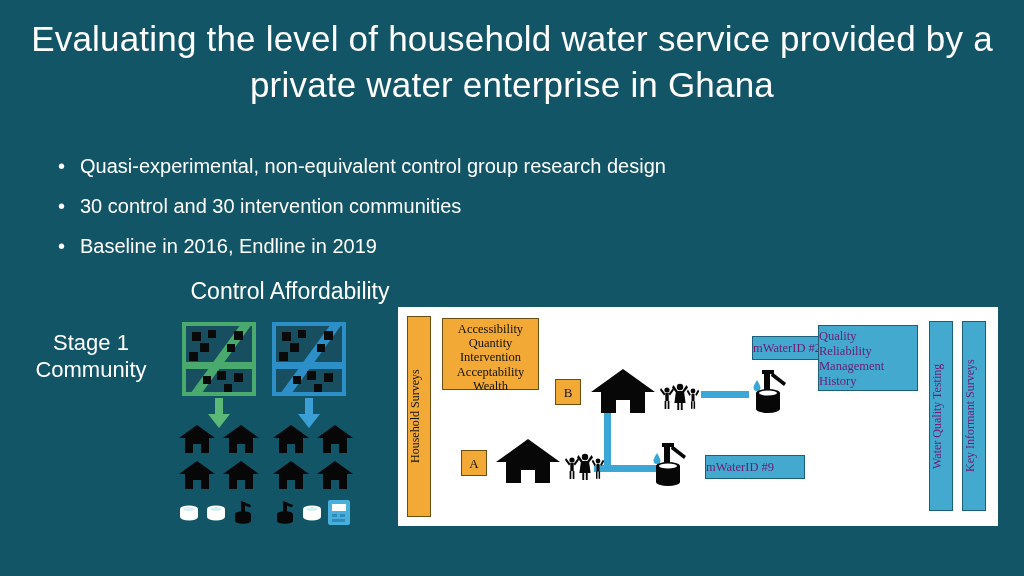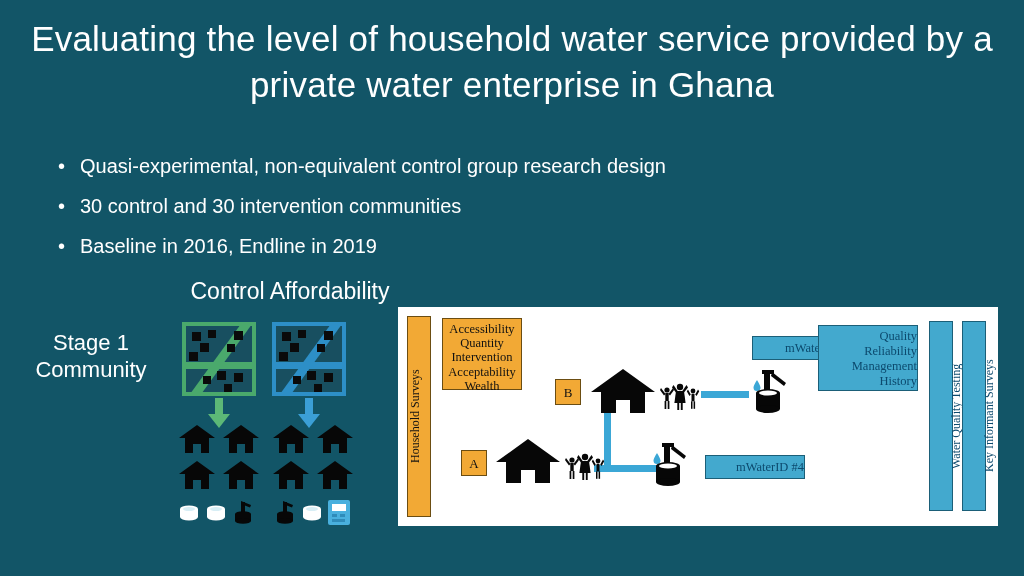--- a/index.html
+++ b/index.html
@@ -141,40 +141,39 @@
     background: #F2A935;
     border: 1px solid #6b4d12;
     color: #111111;
     font-family: "Liberation Serif", serif;
     text-align: center;
   }
   .bbox {
     position: absolute;
     background: #43A9CE;
     border: 1px solid #1b5f78;
-    color: #0c4a6e;
+    color: #701a75;
     font-family: "Liberation Serif", serif;
-    text-align: right;
-    padding-left: 19px;
+    text-align: left;
   }
   .vert-text {
     writing-mode: vertical-rl;
     transform: rotate(180deg);
     white-space: nowrap;
   }
 
   #box-hhsurveys {
     left: 9px; top: 9px; width: 24px; height: 201px;
     font-size: 12px;
   }
   #box-hhsurveys .vert-text {
     height: 100%; display: flex; align-items: center; justify-content: center;
   }
   #box-criteria {
-    left: 44px; top: 11px; width: 80px; height: 72px;
+    left: 44px; top: 11px; width: 97px; height: 72px;
     font-size: 12.5px; line-height: 14.2px;
     padding-top: 3px;
   }
   #box-a {
     left: 63px; top: 143px; width: 26px; height: 26px;
     font-size: 13px; line-height: 26px;
   }
   #box-b {
     left: 157px; top: 72px; width: 26px; height: 26px;
     font-size: 13px; line-height: 26px;
@@ -404,21 +403,21 @@
       <div>Quantity</div>
       <div>Intervention</div>
       <div>Acceptability</div>
       <div>Wealth</div>
     </div>
 
     <div class="obox" id="box-a">A</div>
     <div class="obox" id="box-b">B</div>
 
     <div class="bbox" id="box-mw2">mWaterID #2</div>
-    <div class="bbox" id="box-mw1">mWaterID #4</div>
+    <div class="bbox" id="box-mw1">mWaterID #9</div>
 
     <div class="bbox" id="box-quality">
       <div>Quality</div>
       <div>Reliability</div>
       <div>Management</div>
       <div>History</div>
     </div>
 
     <div class="bbox" id="box-wqt">
       <span class="vert-text">Water Quality Testing</span>

